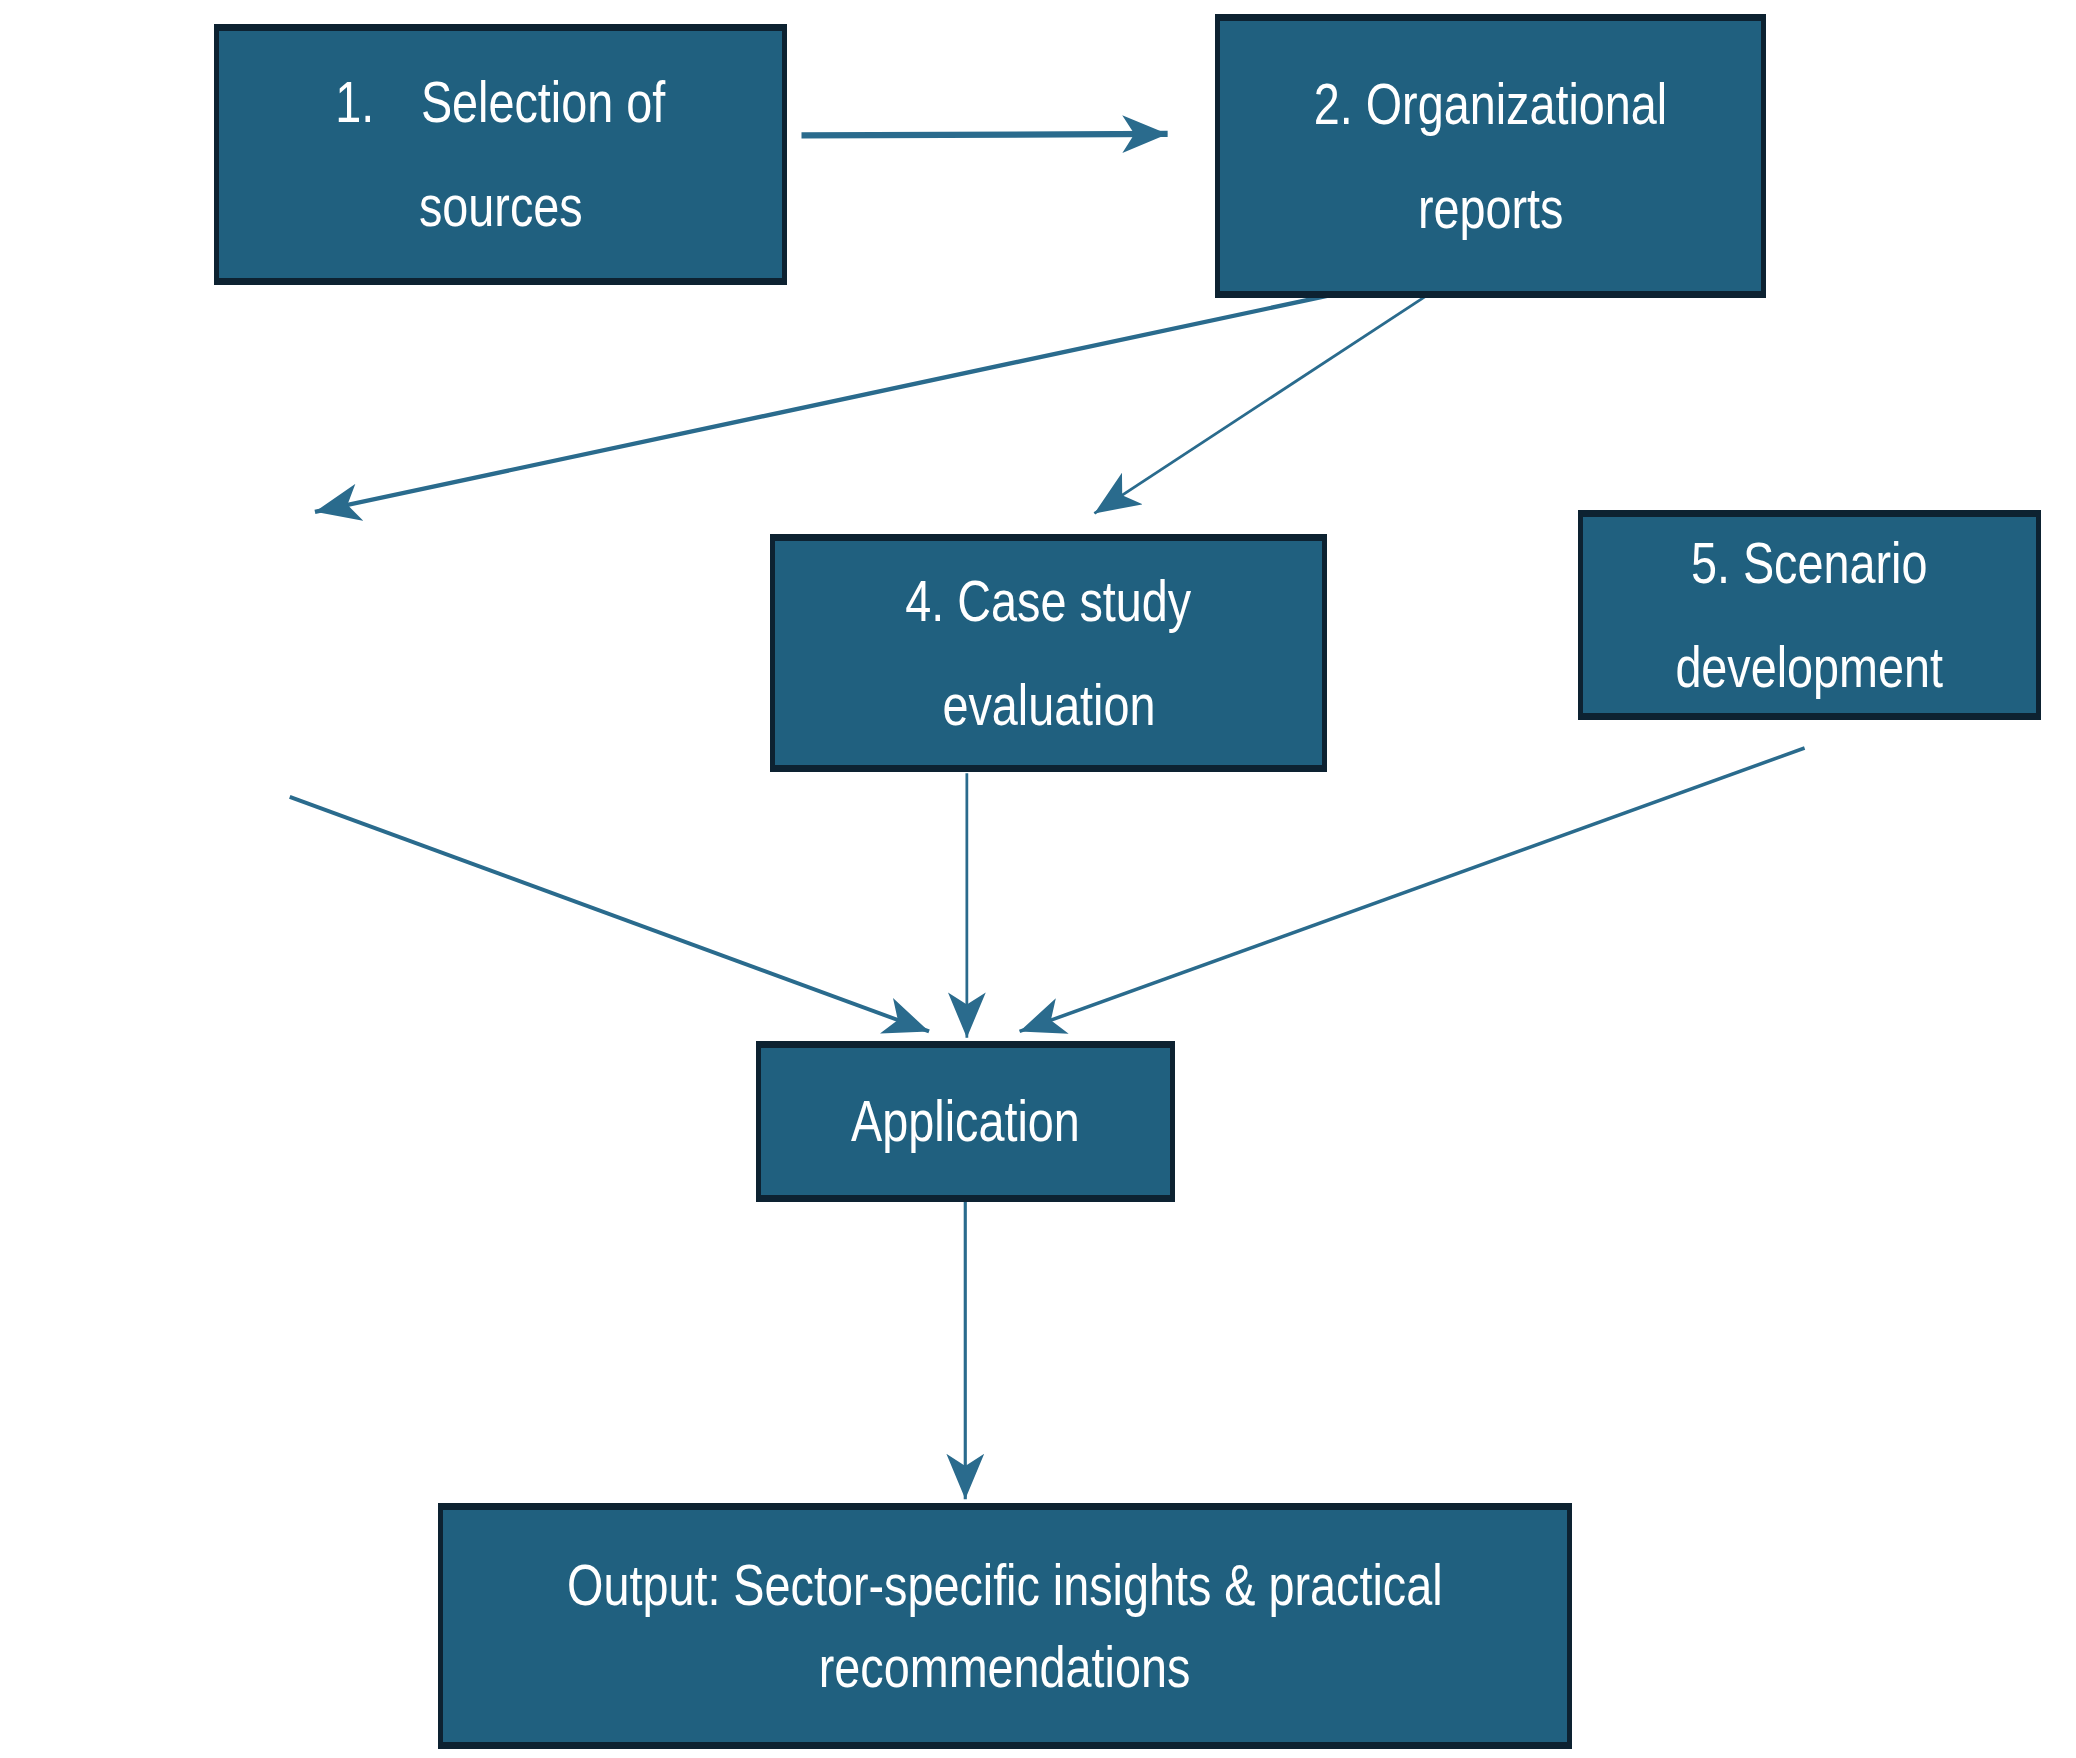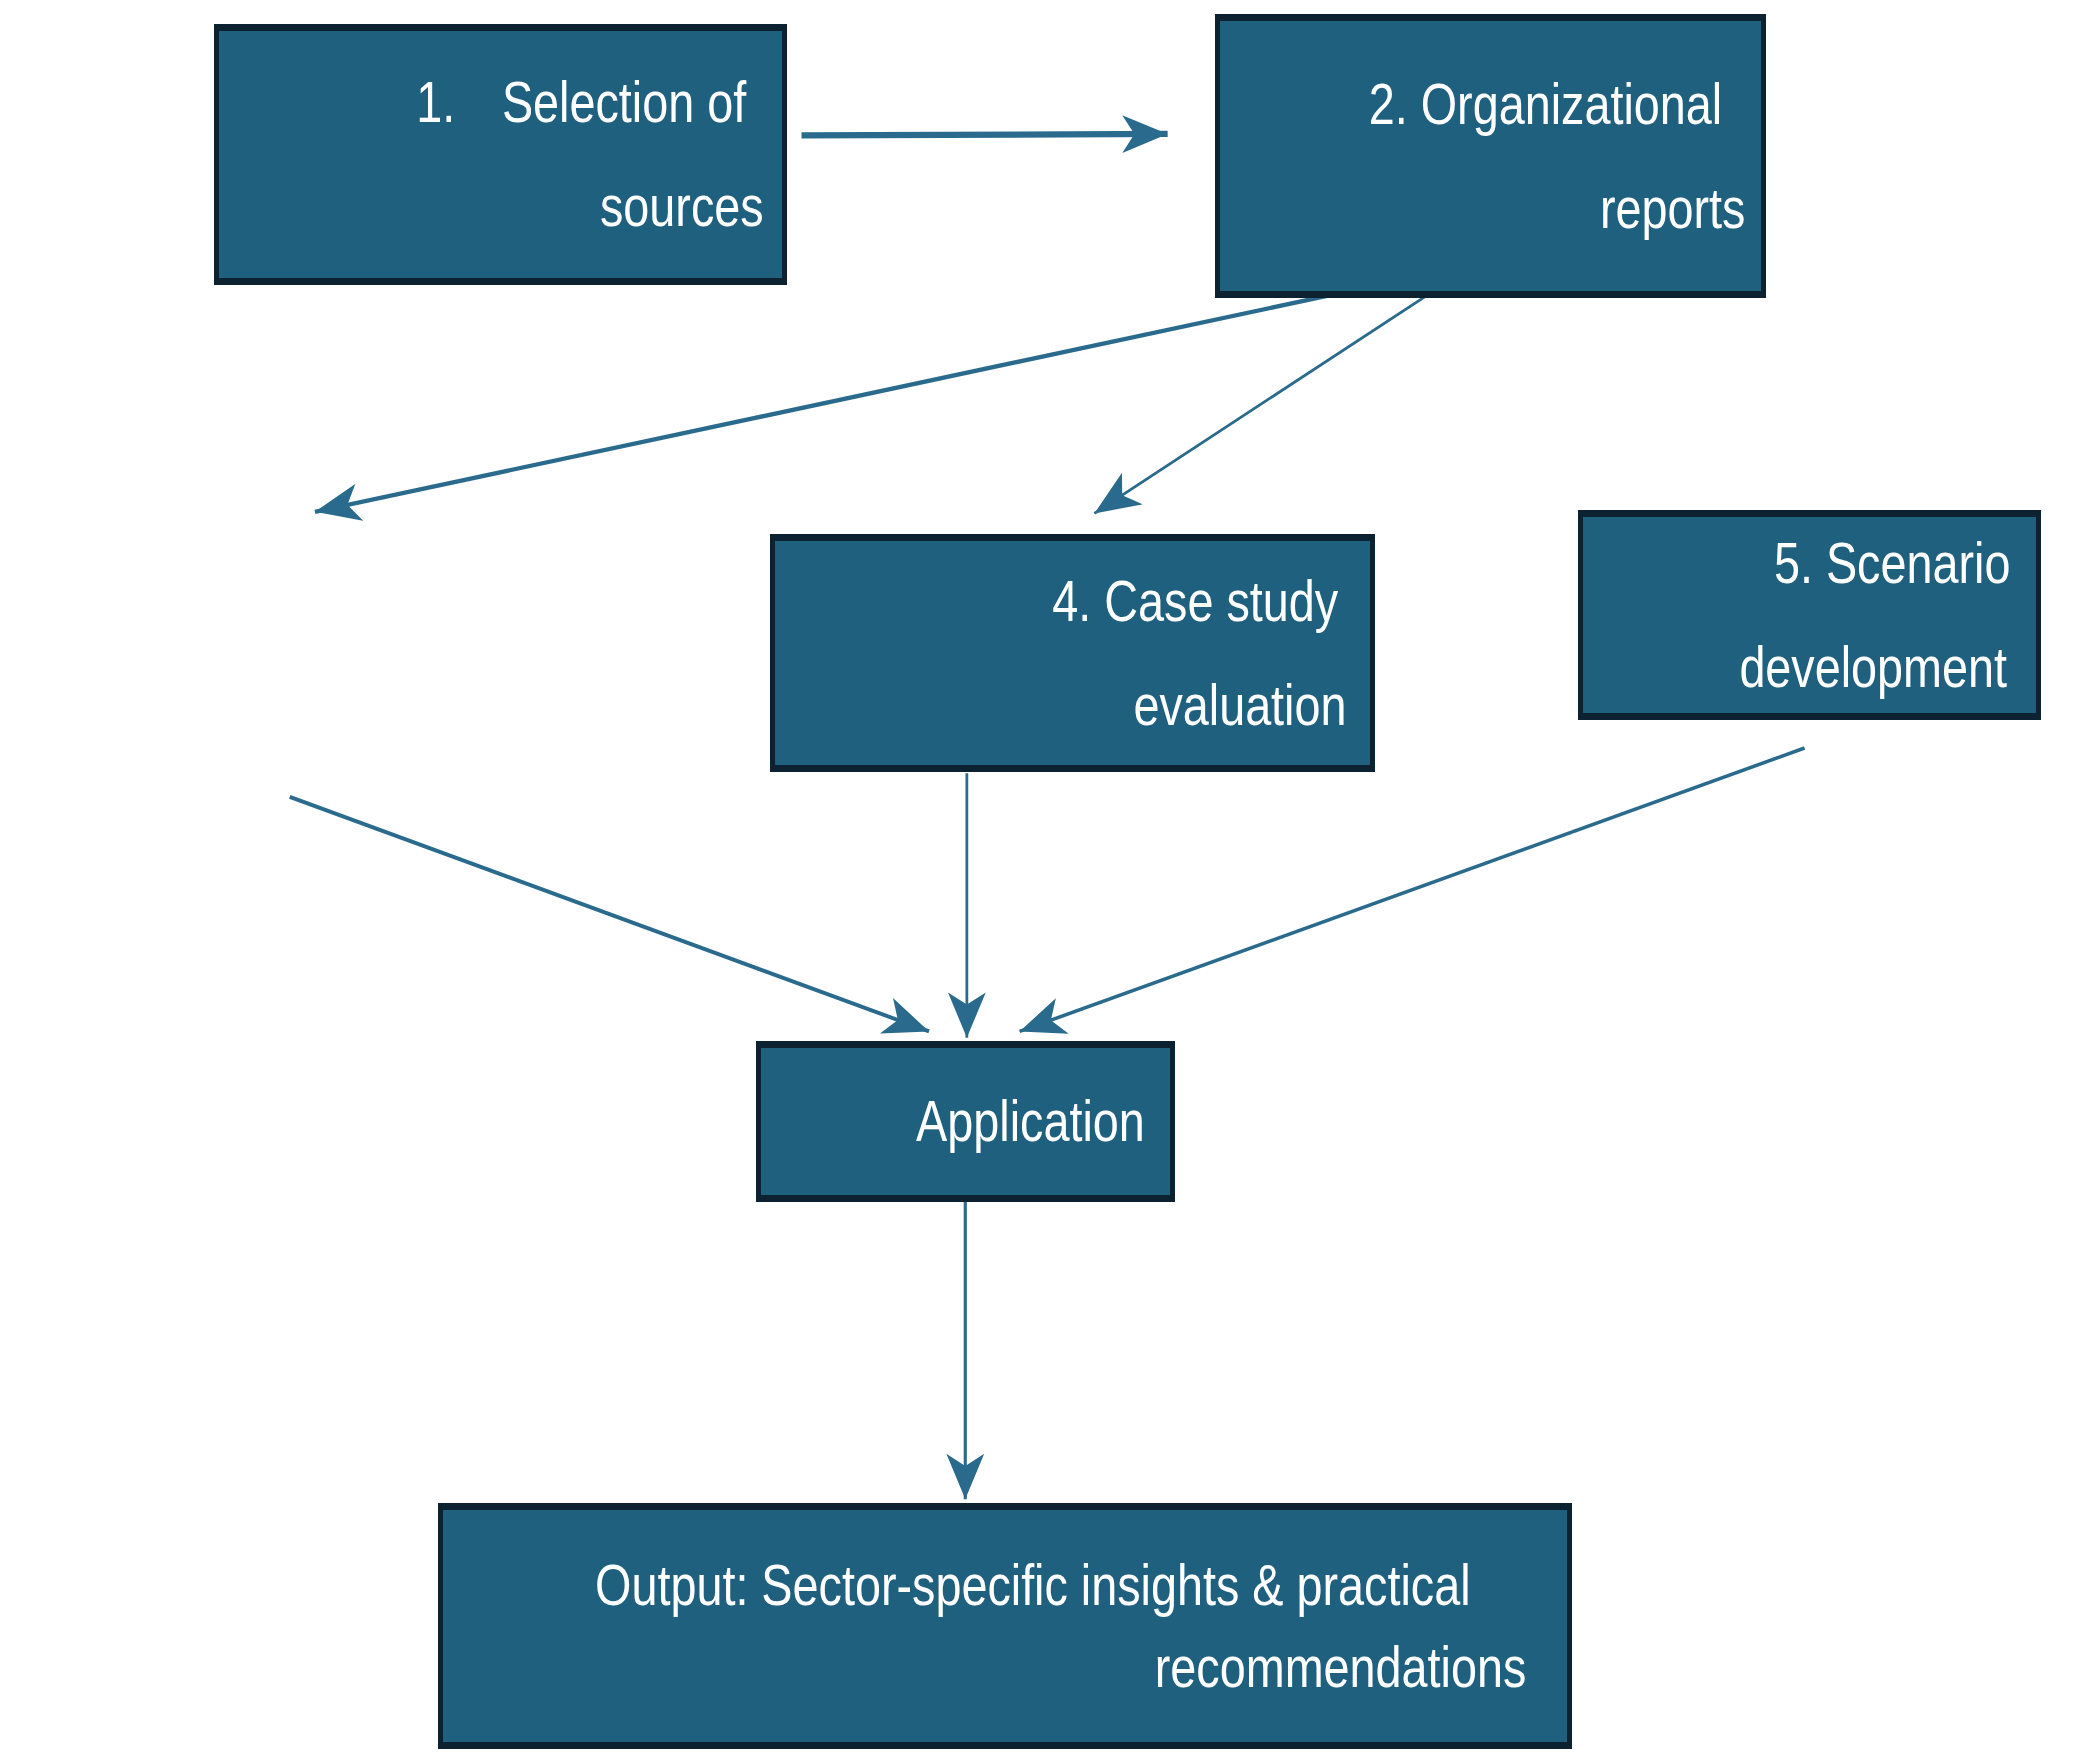--- a/index.html
+++ b/index.html
@@ -28,35 +28,35 @@
   .arrowhead-path { fill: var(--arrow); }
   .node {
     position: absolute;
     background: var(--node_fill);
     border: 5.5px solid var(--node_border);
     border-top-width: 7px;
     border-bottom-width: 7px;
     color: var(--node_text);
     display: flex;
     flex-direction: column;
-    align-items: flex-end;
+    align-items: center;
     justify-content: center;
     gap: 47px;
     text-align: center;
   }
   .line {
     font-size: 57px;
     line-height: 1;
     transform: scaleX(0.82);
     white-space: nowrap;
   }
   #n-sources     { left: 214px;  top: 23.6px;   width: 573px;  height: 261px; }
   #n-reports     { left: 1215px; top: 14px;   width: 551px;  height: 284px; }
   #n-policy      { left: 19.7px;   top: 542px;  width: 542px;  height: 253px; }
-  #n-casestudy   { left: 770px;  top: 534px;  width: 605px;  height: 238px; }
+  #n-casestudy   { left: 770px;  top: 534px;  width: 557px;  height: 238px; }
   #n-scenario    { left: 1578px; top: 510px;  width: 463px;  height: 210px; }
   #n-application { left: 756px;  top: 1041px; width: 419px;  height: 161px; }
   #n-output      { left: 438px;  top: 1503px; width: 1134px; height: 246px; gap: 25px; }
 </style>
 </head>
 <body>
 
 <div class="canvas">
 
   <svg class="edges-layer" viewBox="0 0 2638 2234">

